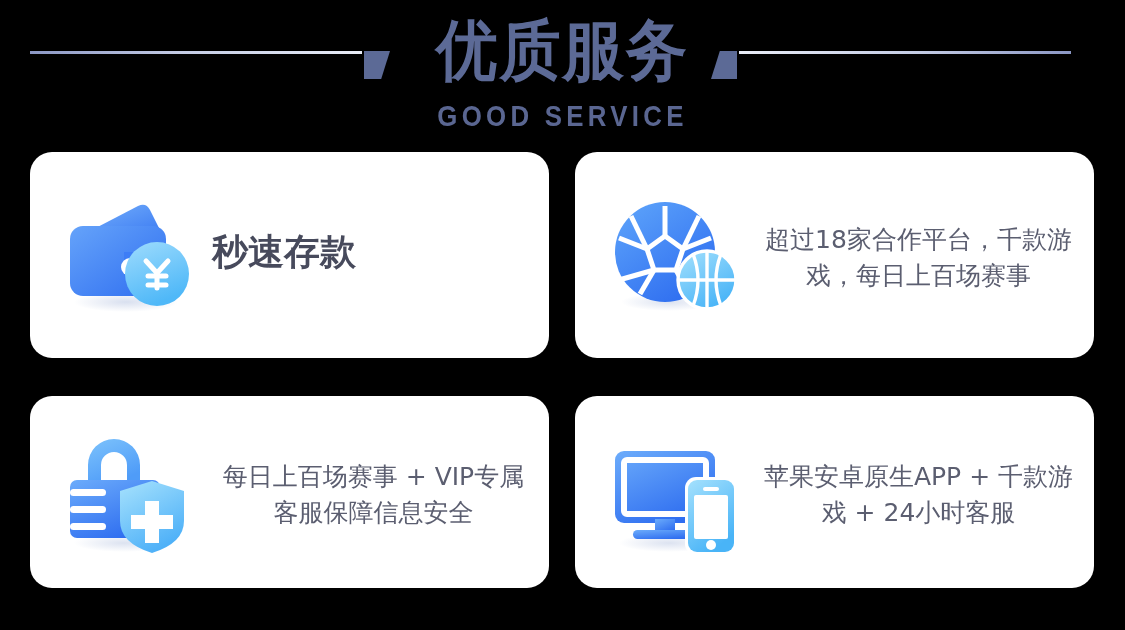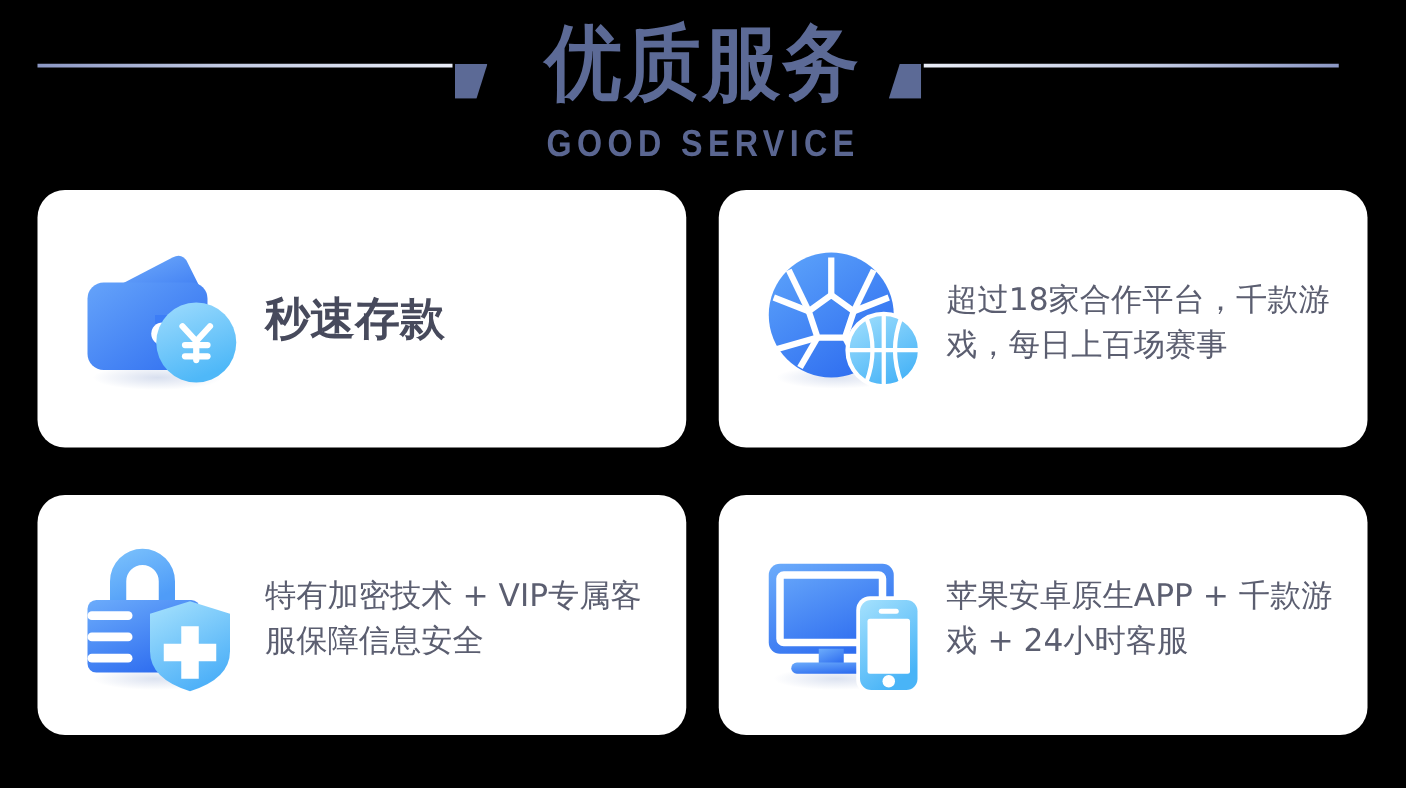--- a/index.html
+++ b/index.html
@@ -127,31 +127,31 @@
     margin-left: 8px;
     padding-right: 14px;
   }
 
   .card-title {
     font-size: 36px;
     line-height: 44px;
     font-weight: bold;
     color: #474a5c;
     white-space: nowrap;
-    font-family: Liberation Sans, sans-serif;
+    font-family: Liberation Mono, monospace;
   }
 
   .card-desc {
     margin-top: 5px;
     font-size: 25px;
     line-height: 36px;
     color: #5b5e70;
     font-family: "DejaVu Sans", "Liberation Sans", sans-serif;
   }
-  .card-desc.two-line { max-width: 330px; }
+  .card-desc.two-line { max-width: 330px; text-align: center; }
 
   
   .icon-svg { display: block; width: 142px; height: 130px; }
 </style>
 </head>
 <body>
 
 <div class="header">
 
   <div class="deco deco-left">
@@ -284,21 +284,21 @@
         <g fill="#ffffff">
           <rect x="8" y="62" width="36" height="7" rx="3.5"></rect>
           <rect x="8" y="79" width="36" height="7" rx="3.5"></rect>
           <rect x="8" y="96" width="36" height="7" rx="3.5"></rect>
         </g>
         <path d="M90 54 L122 64 V94 q0 22 -32 32 Q58 116 58 94 V64 Z" fill="url(#shd)"></path>
         <path d="M83 74 h14 v14 h14 v14 h-14 v14 h-14 v-14 h-14 v-14 h14 z" fill="#ffffff"></path>
       </svg>
     </div>
     <div class="card-text">
-      <div class="card-desc two-line">特有加密技术 + VIP专属客服保障信息安全</div>
+      <div class="card-desc two-line">每日上百场赛事 + VIP专属客服保障信息安全</div>
     </div>
   </div>
 
   <div class="card">
     <div class="card-icon">
       <svg class="icon-svg" viewBox="0 0 142 130" xmlns="http://www.w3.org/2000/svg">
         <defs>
           <linearGradient id="mg" x1="0" y1="0" x2="0.6" y2="1">
             <stop offset="0%" stop-color="#6cacfb"></stop>
               <stop offset="100%" stop-color="#2f6ef0"></stop>

